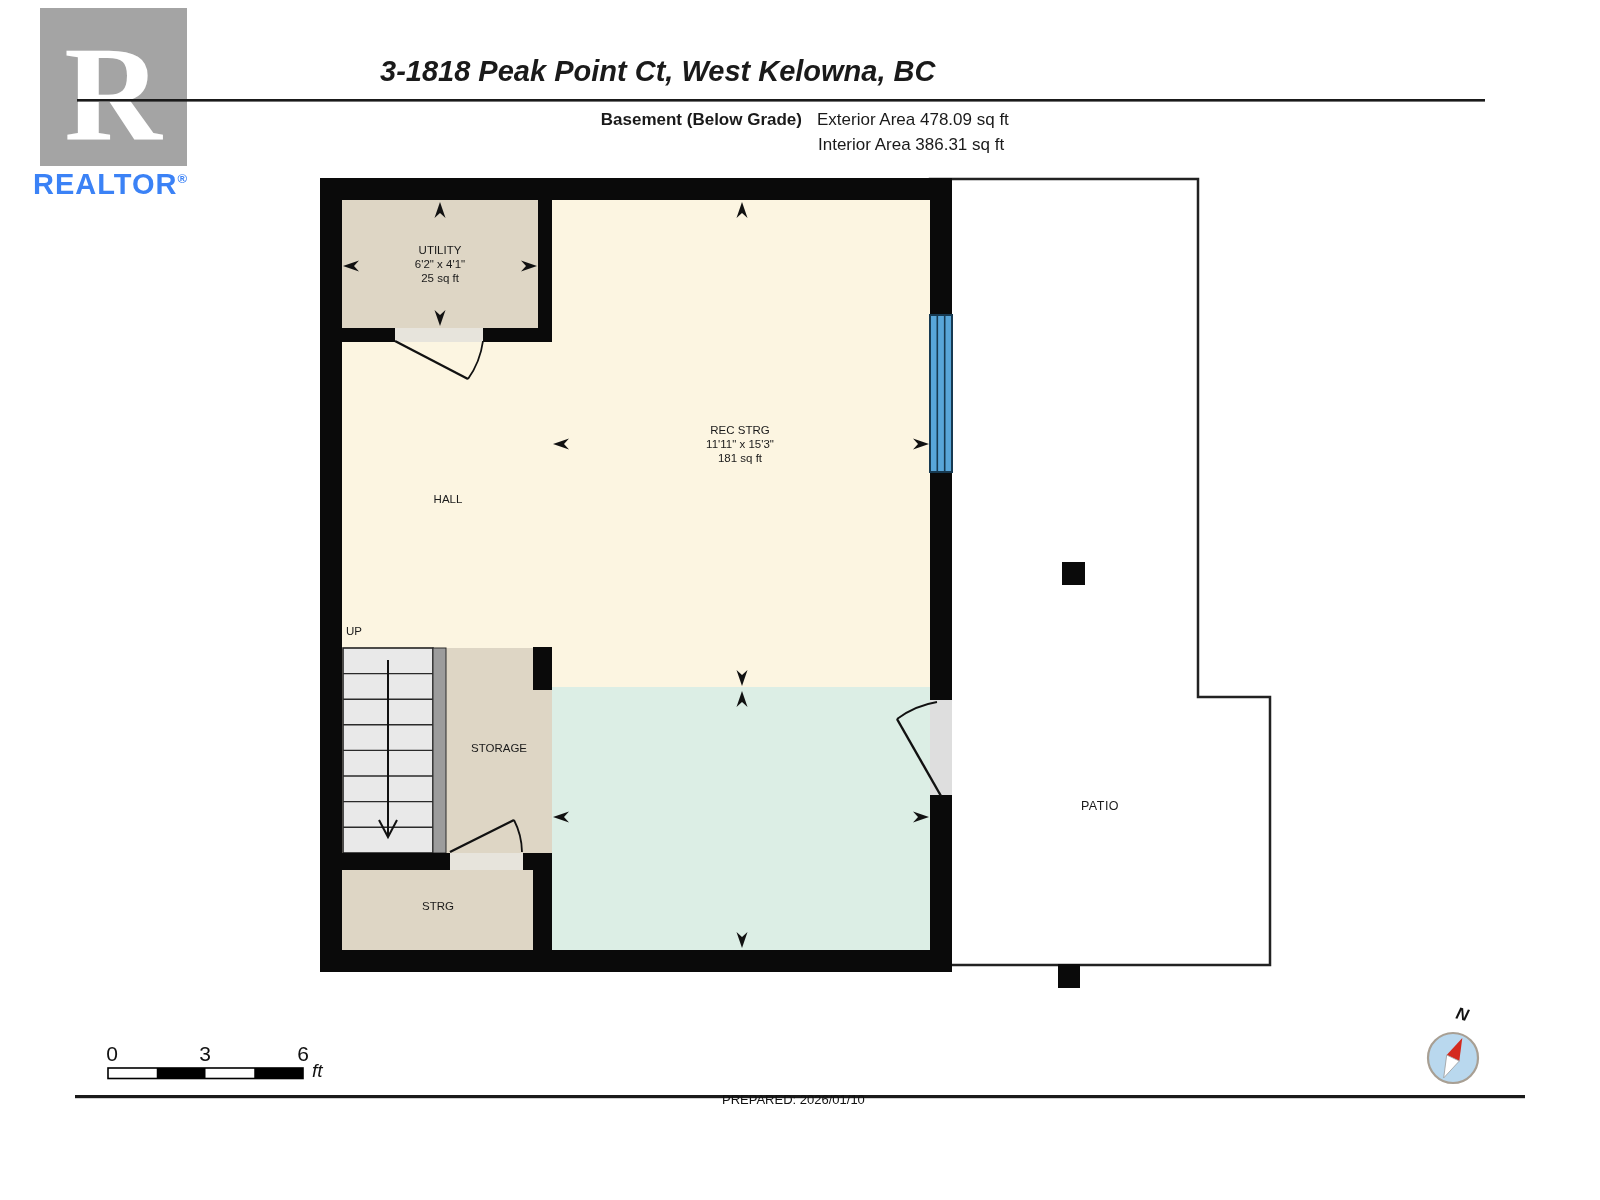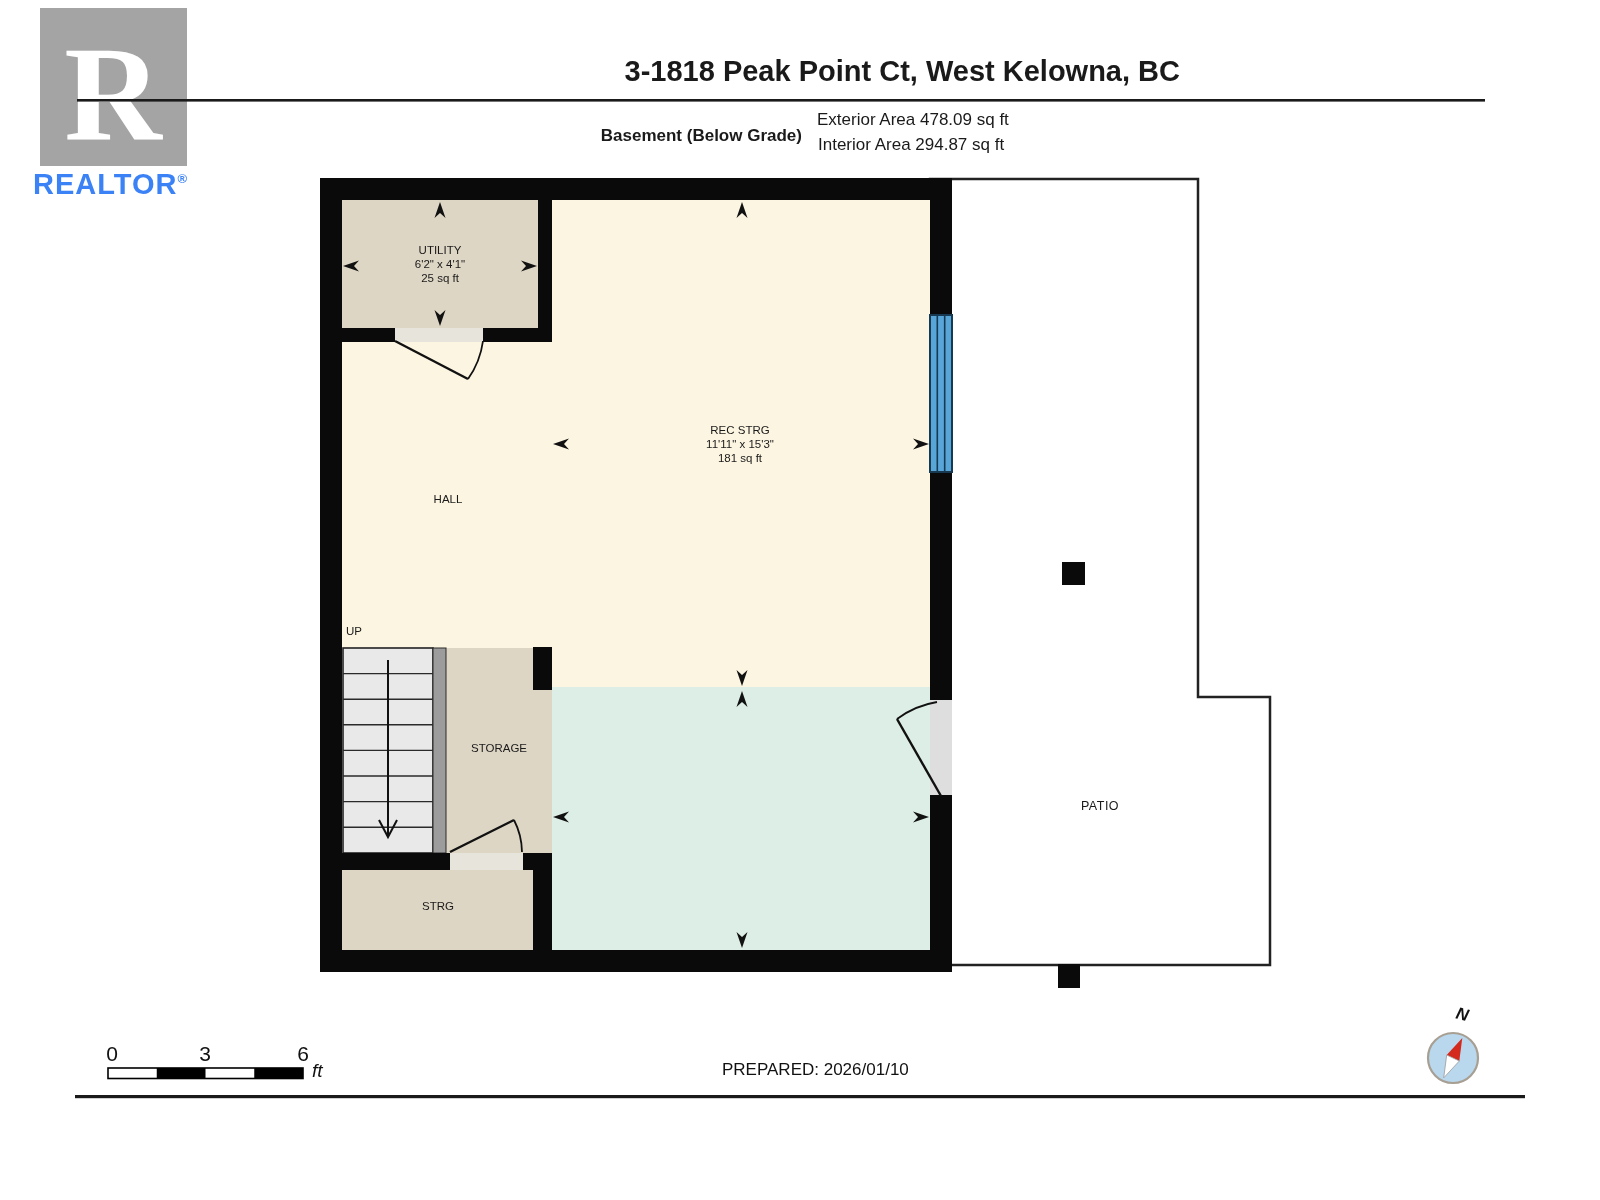--- a/index.html
+++ b/index.html
@@ -2,32 +2,32 @@
 <html><head>
 <meta charset="utf-8">
 <style>
   html,body{margin:0;padding:0;background:#ffffff;}
   .page{
     position:relative;width:1600px;height:1200px;background:#ffffff;overflow:hidden;
     font-family:"Liberation Sans",sans-serif;color:#1a1a1a;
   }
   .page svg.plan{position:absolute;left:0;top:0;}
   .abs{position:absolute;}
-  .title{font-size:29px;font-weight:bold;text-align:right;white-space:nowrap;}
-  .sub-bold{font-size:17px;font-weight:bold;text-align:right;white-space:nowrap;margin-top:16px;}
+  .title{font-size:29px;font-weight:bold;text-align:left;white-space:nowrap;font-style:italic;}
+  .sub-bold{font-size:17px;font-weight:bold;text-align:right;white-space:nowrap;}
   .sub{font-size:17px;white-space:nowrap;}
   .room-label{font-size:11.5px;line-height:14px;text-align:center;color:#1a1a1a;}
   .room-label span{display:block;}
   .small-label{font-size:11.5px;color:#1a1a1a;white-space:nowrap;}
   .patio-label{font-size:12.5px;letter-spacing:.5px;color:#1a1a1a;}
   .wordmark{font-size:29px;font-weight:700;color:#3b82f6;letter-spacing:1px;white-space:nowrap;}
   .wordmark .reg{font-size:13px;vertical-align:super;}
   .scale-num{font-size:21px;color:#111;text-align:center;width:22px;}
   .scale-ft{font-size:19px;color:#111;}
-  .prepared{font-size:17px;color:#111;white-space:nowrap;}
+  .prepared{font-size:13px;color:#111;white-space:nowrap;margin-top:32px;}
   .north{font-size:17px;font-style:italic;font-weight:bold;color:#111;transform:rotate(14deg);}
   .disclaimer{font-size:13.7px;color:#111;white-space:nowrap;}
 </style>
 </head>
 <body>
 
 <div class="page">
 
   <svg class="plan" width="1600" height="1200" viewBox="0 0 1600 1200">
     <defs>
@@ -137,21 +137,21 @@
     </g>
 
     <rect x="75" y="1095" width="1450" height="3.2" fill="#1a1a1a"></rect>
   </svg>
 
   <div class="abs wordmark" style="left:33px;top:168px;"><span>REALTOR</span><span class="reg">®</span></div>
 
   <div class="abs title" style="left:380px;top:55px;width:800px;">3-1818 Peak Point Ct, West Kelowna, BC</div>
   <div class="abs sub-bold" style="left:520px;top:110px;width:282px;">Basement (Below Grade)</div>
   <div class="abs sub" style="left:817px;top:110px;">Exterior Area 478.09 sq ft</div>
-  <div class="abs sub" style="left:818px;top:135px;">Interior Area 294.87 sq ft</div>
+  <div class="abs sub" style="left:818px;top:135px;">Interior Area 386.31 sq ft</div>
 
   <div class="abs room-label" style="left:340px;top:243px;width:200px;">
     <span>UTILITY</span>
     <span>6'2" x 4'1"</span>
     <span>25 sq ft</span>
   </div>
   <div class="abs room-label" style="left:640px;top:423px;width:200px;">
     <span>REC STRG</span>
     <span>11'11" x 15'3"</span>
     <span>181 sq ft</span>

